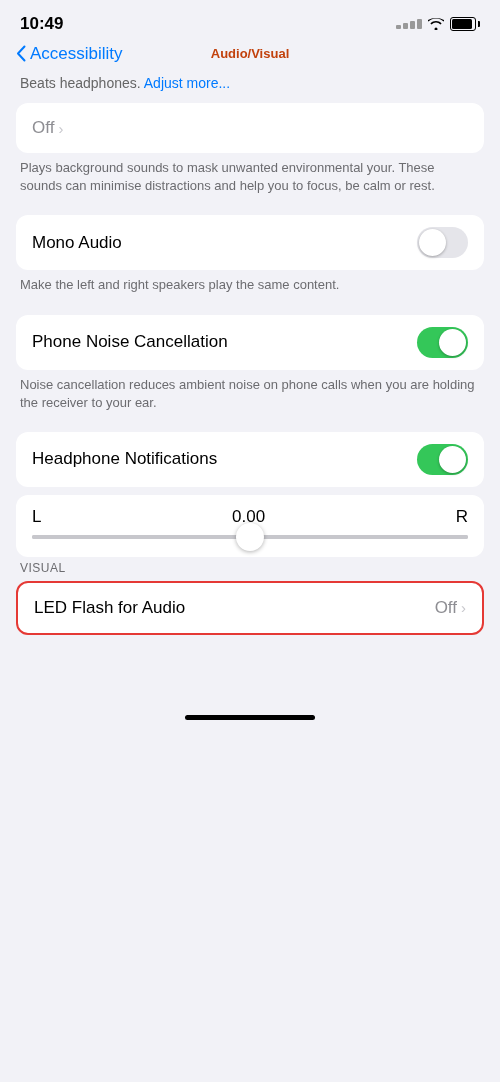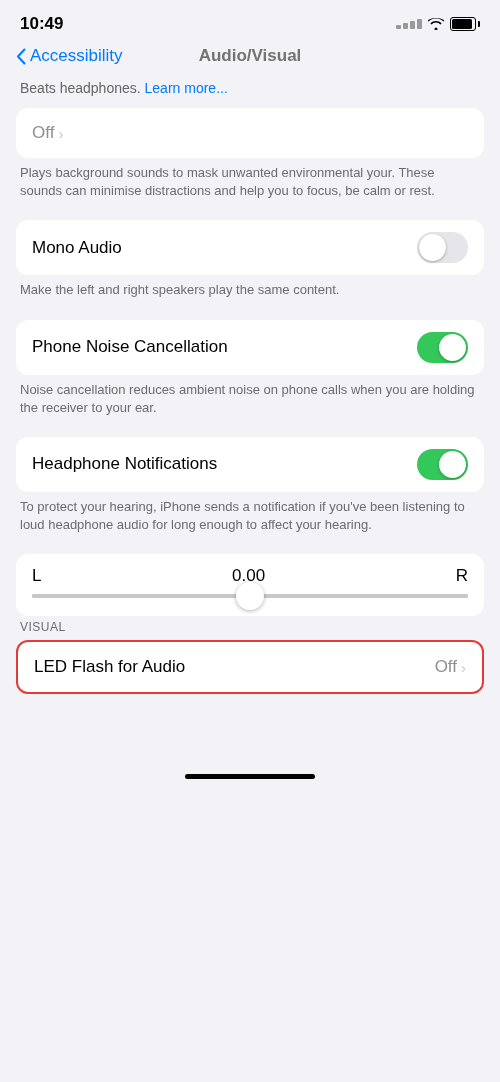--- a/index.html
+++ b/index.html
@@ -54,23 +54,23 @@
       left: 16px;
       display: flex;
       align-items: center;
       color: #007aff;
       font-size: 17px;
       cursor: pointer;
       gap: 2px;
     }
     .nav-back svg { margin-right: 2px; }
     .nav-title {
-      font-size: 17px;
+      font-size: 13px;
       font-weight: 600;
-      color: #737373;
+      color: #c2410c;
     }
 
     
     .intro-text {
       padding: 6px 20px 12px 20px;
       font-size: 14px;
       color: #666;
     }
     .intro-text a {
       color: #007aff;
@@ -271,21 +271,21 @@
     <svg width="10" height="17" viewBox="0 0 10 17" fill="none">
       <path d="M8.5 1.5L2 8.5L8.5 15.5" stroke="#007aff" stroke-width="2" stroke-linecap="round" stroke-linejoin="round"></path>
     </svg>
     <span>Accessibility</span>
   </div>
   <span class="nav-title">Audio/Visual</span>
 </div>
 
 <div class="intro-text">
   <span>Beats headphones.</span>
-  <a>Learn more...</a>
+  <a>Adjust more...</a>
 </div>
 
 <div class="section">
   <div class="card">
     <div class="card-row">
       <div class="card-row-right">
         <span>Off</span>
         <span class="chevron">›</span>
       </div>
     </div>
@@ -319,21 +319,20 @@
 
 <div class="section">
   <div class="card">
     <div class="card-row">
       <span class="card-row-label">Headphone Notifications</span>
       <div class="toggle on">
         <div class="toggle-thumb"></div>
       </div>
     </div>
   </div>
-  <div class="desc-text">To protect your hearing, iPhone sends a notification if you've been listening to loud headphone audio for long enough to affect your hearing.</div>
 </div>
 
 <div class="balance-section">
   <div class="balance-card">
     <div class="balance-row">
       <span class="balance-l">L</span>
       <span class="balance-value">0.00</span>
       <span class="balance-r">R</span>
     </div>
     <div class="slider-track">

